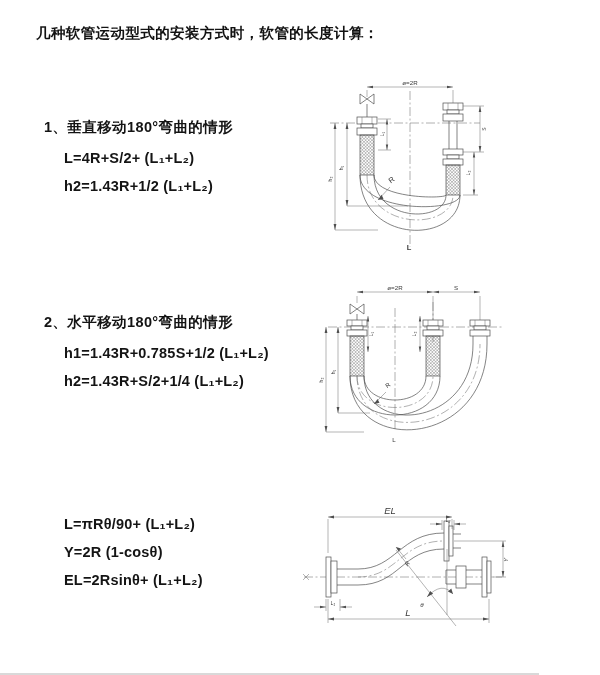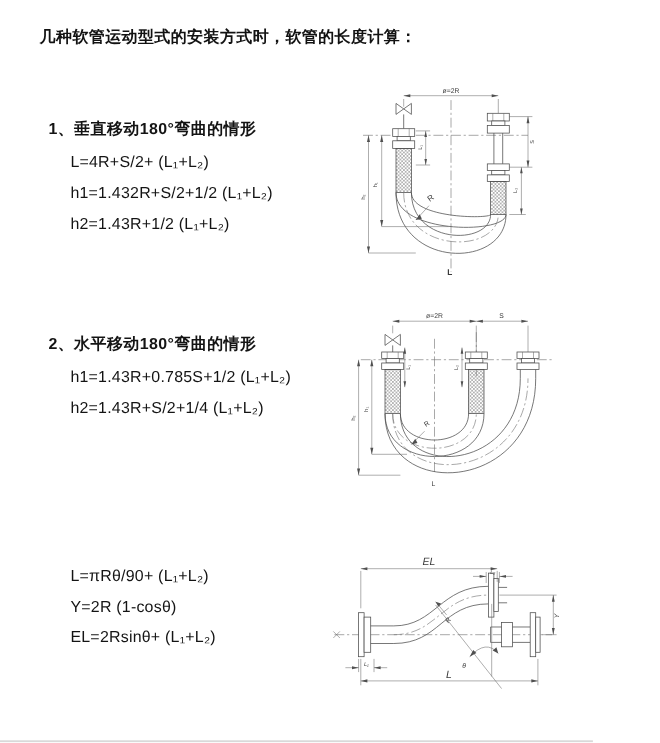--- a/index.html
+++ b/index.html
@@ -1,21 +1,21 @@
 <!DOCTYPE html>
 <html><head>
 <meta charset="utf-8">
 <style>
   html,body{margin:0;padding:0;background:#fff;}
   body{width:600px;height:675px;font-family:"Liberation Sans","DejaVu Sans",sans-serif;}
   .page{position:relative;width:539px;height:675px;background:#ffffff;overflow:hidden;}
   .title{position:absolute;left:36px;top:24px;font-size:14.5px;font-weight:700;color:#121212;letter-spacing:.4px;}
   .sec{position:absolute;left:44px;color:#141414;}
-  .sec .heading{font-size:14.5px;font-weight:700;letter-spacing:.4px;margin:2px 0 13px 0;}
-  .sec .formula{font-size:14.5px;font-weight:400;margin:0 0 12px 20px;letter-spacing:.2px;white-space:nowrap;}
+  .sec .heading{font-size:14.5px;font-weight:700;letter-spacing:.4px;margin:12px 0 13px 0;}
+  .sec .formula{font-size:14.5px;font-weight:700;margin:0 0 12px 20px;letter-spacing:.2px;white-space:nowrap;}
   #d1{position:absolute;left:308px;top:73px;}
   #d2{position:absolute;left:306px;top:280px;}
   #d3{position:absolute;left:296px;top:503px;font-style:italic;}
   svg{display:block;}
   .ln{stroke:#4f4f4f;stroke-width:.7;fill:none;}
   .thin{stroke:#6a6a6a;stroke-width:.5;fill:none;}
   .cl{stroke:#707070;stroke-width:.55;fill:none;stroke-dasharray:9 2.5 2 2.5;}
   .fit{fill:#ffffff;stroke:#4f4f4f;stroke-width:.7;}
   .ah{fill:#4f4f4f;stroke:none;}
   svg text{fill:#3a3a3a;font-family:"Liberation Sans","DejaVu Sans",sans-serif;}
@@ -28,21 +28,20 @@
 </head>
 <body>
 
 <div class="page">
 
   <div class="title">几种软管运动型式的安装方式时，软管的长度计算：</div>
 
   <section class="sec" style="top:106px">
     <div class="heading">1、垂直移动180°弯曲的情形</div>
     <div class="formula">L=4R+S/2+ (L₁+L₂)</div>
-    <div class="formula">h1=1.432R+S/2+1/2 (L₁+L₂)</div>
     <div class="formula">h2=1.43R+1/2 (L₁+L₂)</div>
   </section>
 
   <section class="sec" style="top:301px">
     <div class="heading">2、水平移动180°弯曲的情形</div>
     <div class="formula">h1=1.43R+0.785S+1/2 (L₁+L₂)</div>
     <div class="formula">h2=1.43R+S/2+1/4 (L₁+L₂)</div>
   </section>
 
   <section class="sec" style="top:516px">

